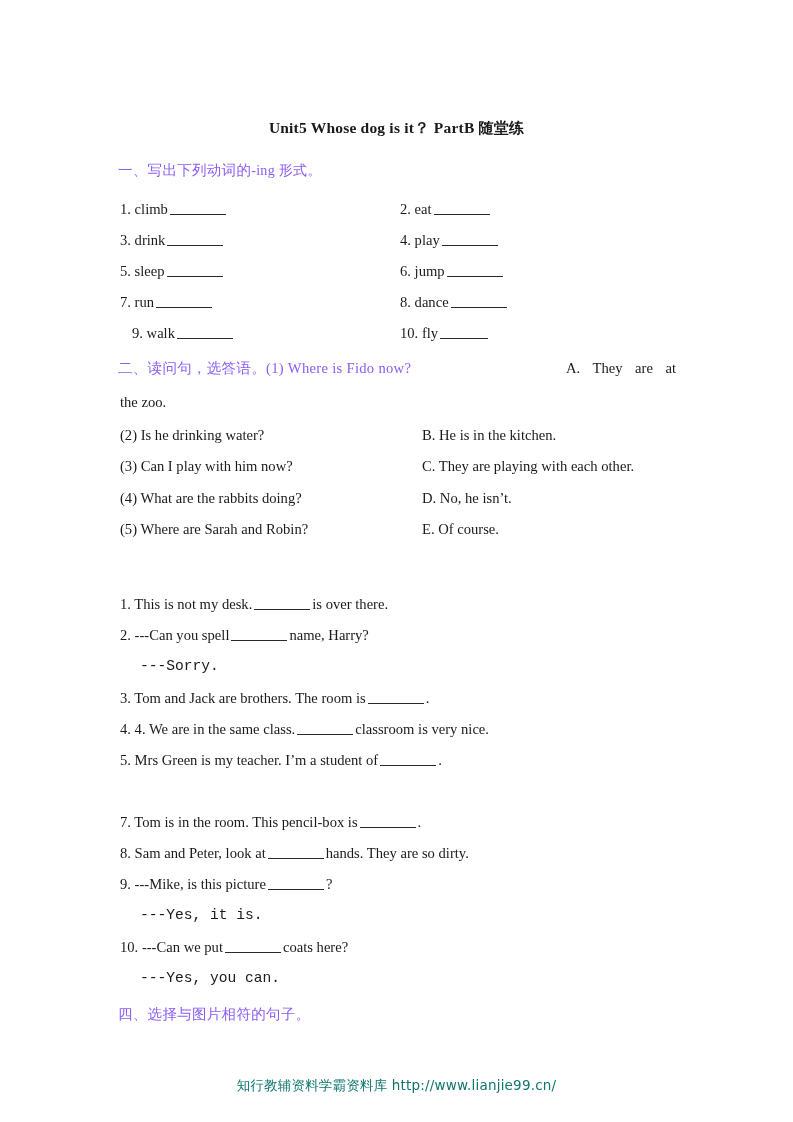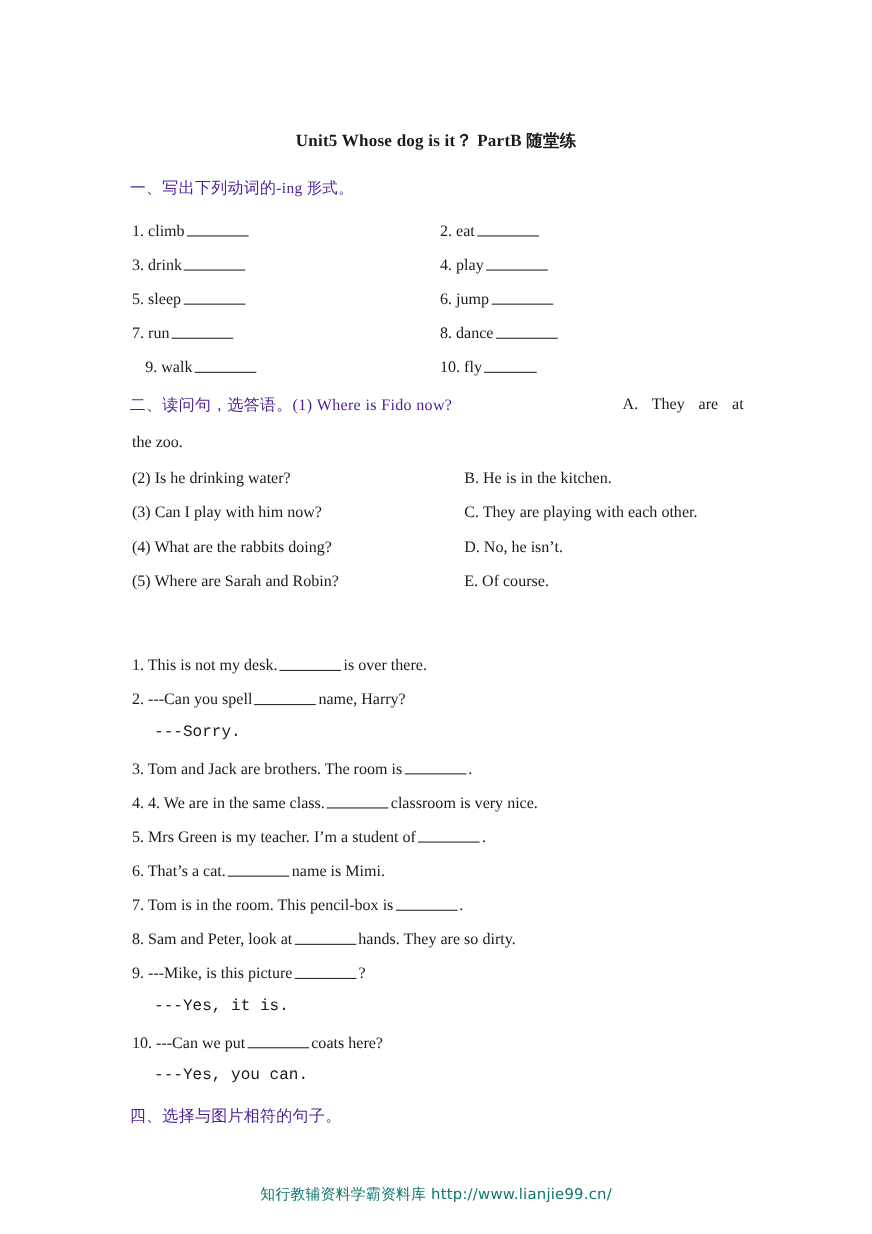--- a/index.html
+++ b/index.html
@@ -41,21 +41,21 @@
     font-size: 15px;
   }
 
   
   .sec-heading {
     position: absolute;
     left: 118px;
     font-family: "DejaVu Sans", "Liberation Sans", sans-serif;
     font-size: 14.5px;
     font-weight: 500;
-    color: #4c1d95;
+    color: #8b5cf6;
     white-space: nowrap;
     letter-spacing: 0.3px;
   }
   .sec-heading .latin {
     font-family: "Liberation Serif", "DejaVu Serif", serif;
     font-size: 14px;
   }
 
   
   .line {
@@ -188,23 +188,20 @@
   </div>
 
   <div class="line col-left" style="top:709px;">
     <span>4.  4. We are in the same class.</span><span class="blank"></span><span>classroom is very nice.</span>
   </div>
 
   <div class="line col-left" style="top:740px;">
     <span>5. Mrs Green is my teacher. I’m a student of</span><span class="blank"></span><span>.</span>
   </div>
 
-  <div class="line col-left" style="top:771px;">
-    <span>6. That’s a cat.</span><span class="blank"></span><span>name is Mimi.</span>
-  </div>
 
   <div class="line col-left" style="top:802px;">
     <span>7. Tom is in the room. This pencil-box is</span><span class="blank"></span><span>.</span>
   </div>
 
   <div class="line col-left" style="top:833px;">
     <span>8. Sam and Peter, look at</span><span class="blank"></span><span>hands. They are so dirty.</span>
   </div>
 
   <div class="line col-left" style="top:864px;">

